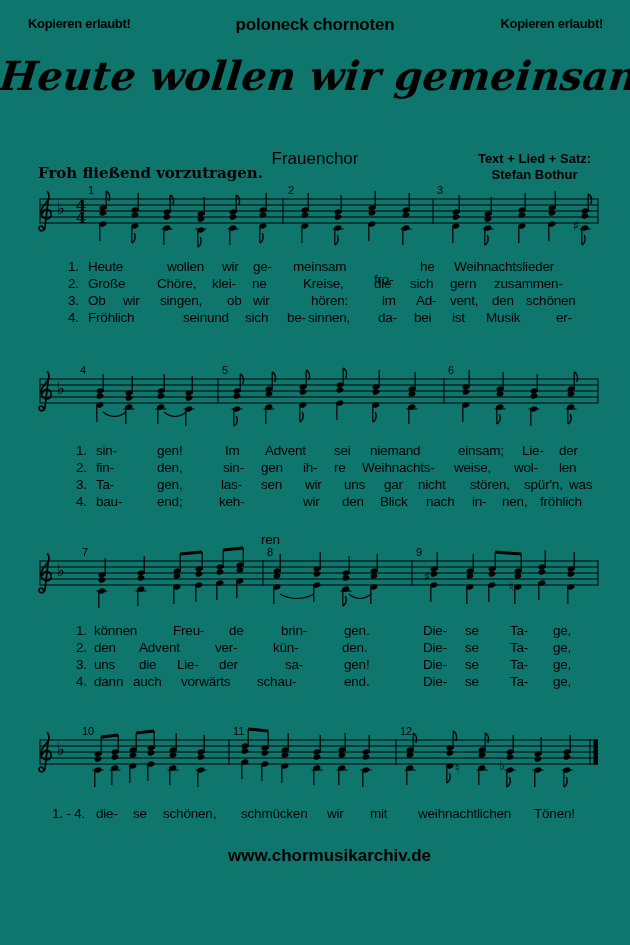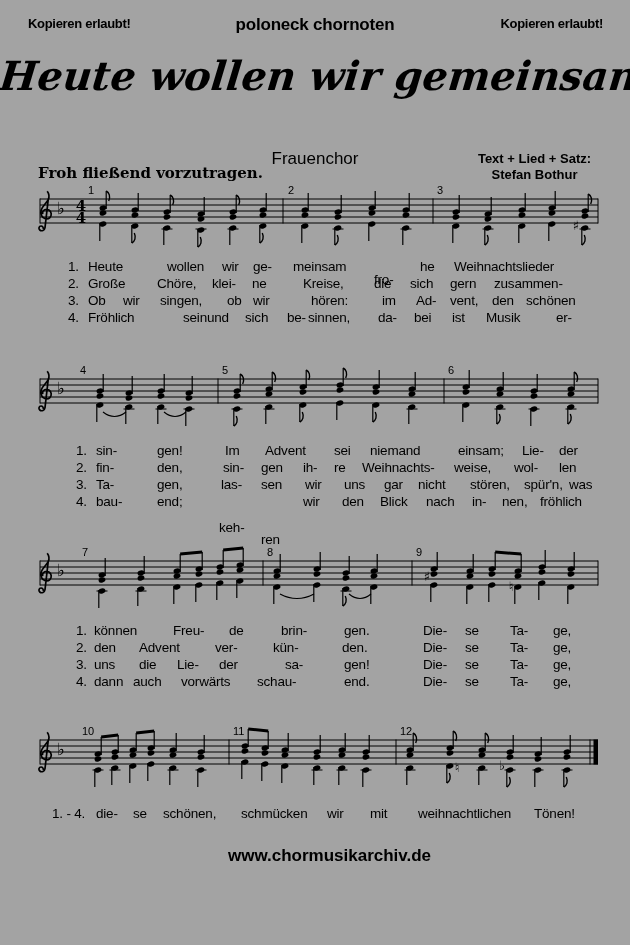--- a/index.html
+++ b/index.html
@@ -1,20 +1,20 @@
 <!DOCTYPE html>
 <html><head>
 <meta charset="utf-8">
 <style>
   html,body{margin:0;padding:0;}
   body{background:#888;}
   #page{
     position:relative;
     width:630px;height:945px;
-    background:#a3a3a3;
+    background:#0f766e;
     color:#000;
     font-family:"Liberation Sans",sans-serif;
     overflow:hidden;
     margin:0 auto;
   }
   .abs{position:absolute;}
   .notice{
     top:16px;
     font-weight:bold;
     font-size:13px;
@@ -614,21 +614,21 @@
       <span class="lyric" style="left: 305px; top: 477px;">wir</span>
       <span class="lyric" style="left: 344px; top: 477px;">uns</span>
       <span class="lyric" style="left: 384px; top: 477px;">gar</span>
       <span class="lyric" style="left: 418px; top: 477px;">nicht</span>
       <span class="lyric" style="left: 470px; top: 477px;">stören,</span>
       <span class="lyric" style="left: 524px; top: 477px;">spür'n,</span>
       <span class="lyric" style="left: 569px; top: 477px;">was</span>
       <span class="lyric" style="left: 76px; top: 494px;">4.</span>
       <span class="lyric" style="left: 96px; top: 494px;">bau-</span>
       <span class="lyric" style="left: 157px; top: 494px;">end;</span>
-      <span class="lyric" style="left: 219px; top: 520px;">keh-</span>
+      <span class="lyric" style="left: 219px; top: 494px;">keh-</span>
       <span class="lyric" style="left: 261px; top: 494px; margin-top: 38px;">ren</span>
       <span class="lyric" style="left: 303px; top: 494px;">wir</span>
       <span class="lyric" style="left: 342px; top: 494px;">den</span>
       <span class="lyric" style="left: 380px; top: 494px;">Blick</span>
       <span class="lyric" style="left: 426px; top: 494px;">nach</span>
       <span class="lyric" style="left: 472px; top: 494px;">in-</span>
       <span class="lyric" style="left: 502px; top: 494px;">nen,</span>
       <span class="lyric" style="left: 540px; top: 494px;">fröhlich</span>
       <span class="lyric" style="left: 76px; top: 623px;">1.</span>
       <span class="lyric" style="left: 94px; top: 623px;">können</span>

